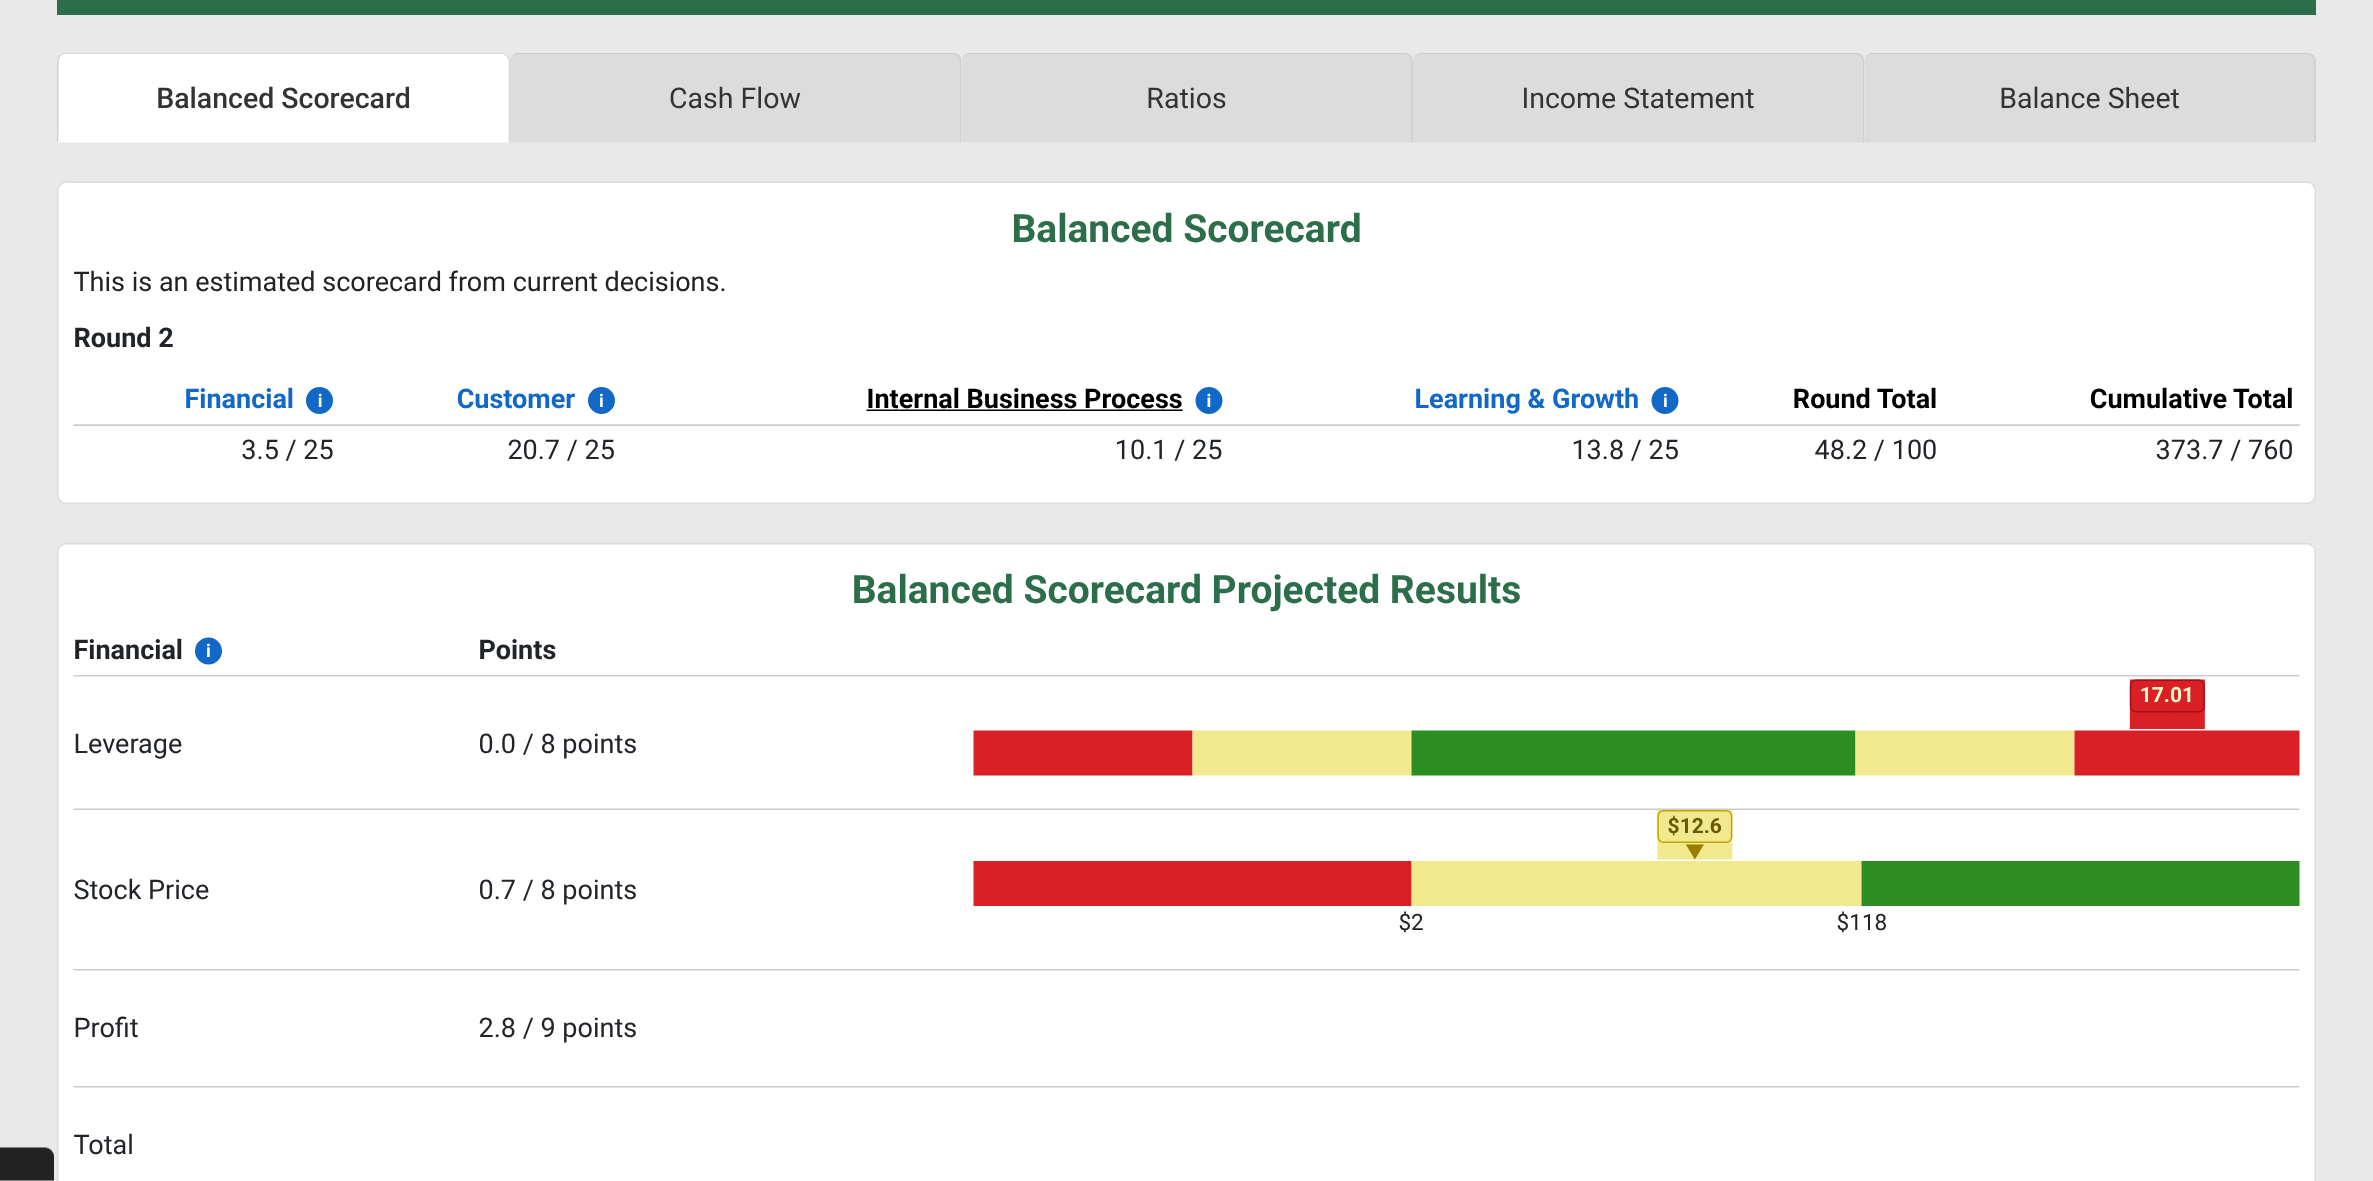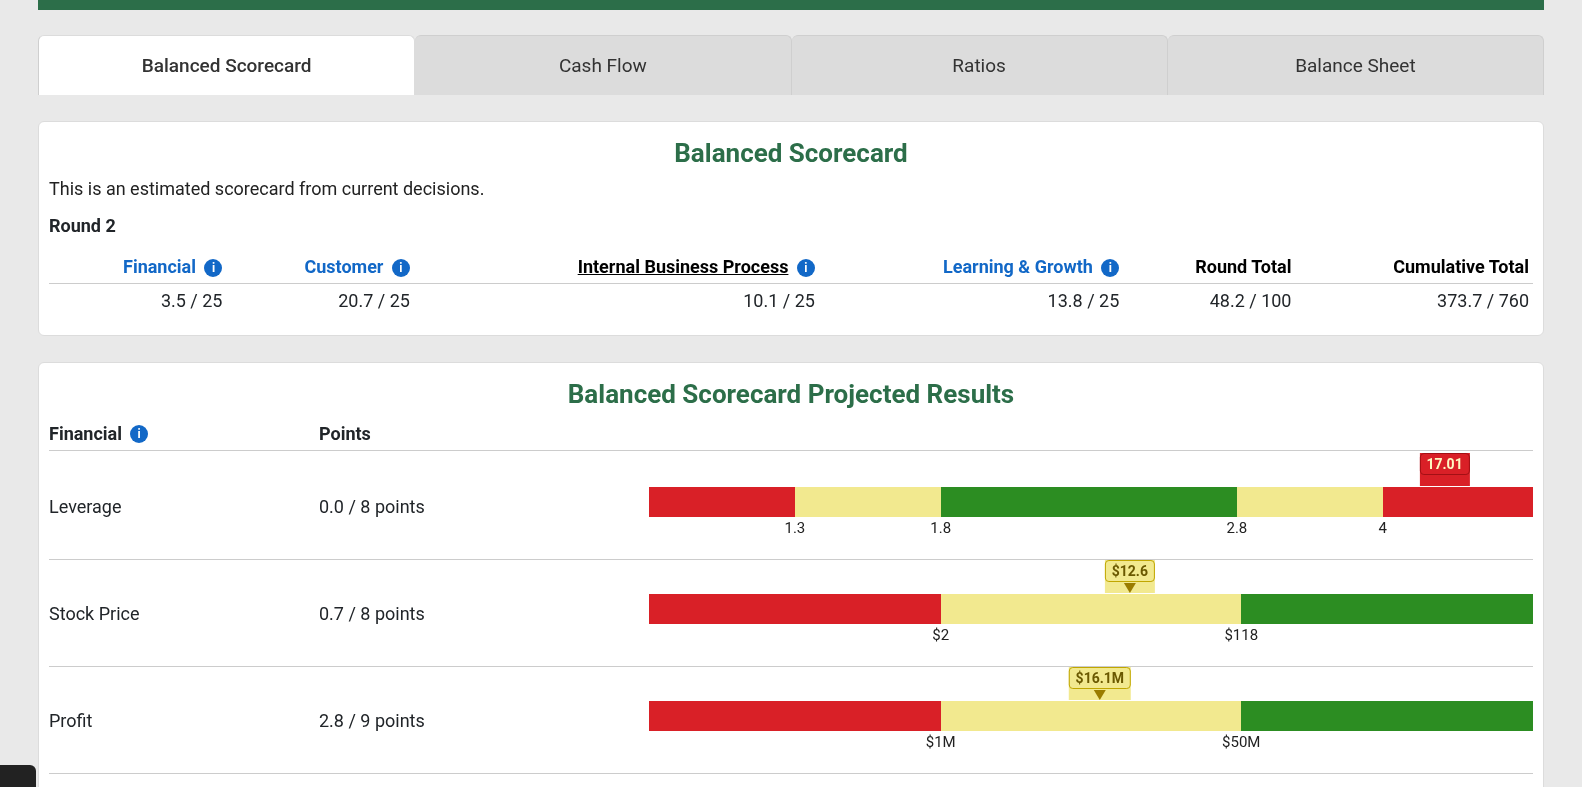--- a/index.html
+++ b/index.html
@@ -192,20 +192,21 @@
 <body>
 
 <div class="top-bar"></div>
 
 <div class="container">
 
   <div class="tabs">
     <div class="tab active">Balanced Scorecard</div>
     <div class="tab">Cash Flow</div>
     <div class="tab">Ratios</div>
+    <div class="tab">Income Statement</div>
     <div class="tab">Balance Sheet</div>
   </div>
 
   <div class="panel">
     <div class="panel-title">Balanced Scorecard</div>
     <div class="subtext">This is an estimated scorecard from current decisions.</div>
     <div class="round-label">Round 2</div>
 
     <table class="score-table">
       <thead>
@@ -264,26 +265,20 @@
               <div class="marker-badge">17.01</div>
               <div class="marker-arrow"></div>
             </div>
             <div class="bar">
               <div class="seg red" style="width: 16.5%;"></div>
               <div class="seg yellow" style="width: 16.5%;"></div>
               <div class="seg green" style="width: 33.5%;"></div>
               <div class="seg yellow" style="width: 16.5%;"></div>
               <div class="seg red" style="width: 17%;"></div>
             </div>
-            <div class="threshold-labels">
-              <div class="tick" style="left: 16.5%;">1.3</div>
-              <div class="tick" style="left: 33%;">1.8</div>
-              <div class="tick" style="left: 66.5%;">2.8</div>
-              <div class="tick" style="left: 83%;">4</div>
-            </div>
           </div>
       </div>
     </div>
 
     <div class="proj-row">
       <div class="col-name">Stock Price</div>
       <div class="col-points">0.7 / 8 points</div>
       <div class="col-bar">
         <div class="bar-wrap">
             <div class="marker yellow" style="left: 51%; margin-left: 30px;">
@@ -299,37 +294,20 @@
               <div class="tick" style="left: 33%;">$2</div>
               <div class="tick" style="left: 67%;">$118</div>
             </div>
           </div>
       </div>
     </div>
 
     <div class="proj-row">
       <div class="col-name">Profit</div>
       <div class="col-points">2.8 / 9 points</div>
-      <div class="col-bar">
-        <div class="bar-wrap">
-            <div class="marker yellow" style="left: 51%;">
-              <div class="marker-badge">$16.1M</div>
-              <div class="marker-arrow"></div>
-            </div>
-            <div class="bar">
-              <div class="seg red" style="width: 33%;"></div>
-              <div class="seg yellow" style="width: 34%;"></div>
-              <div class="seg green" style="width: 33%;"></div>
-            </div>
-            <div class="threshold-labels">
-              <div class="tick" style="left: 33%;">$1M</div>
-              <div class="tick" style="left: 67%;">$50M</div>
-            </div>
-          </div>
-      </div>
     </div>
 
     <div class="proj-row no-bar">
       <div class="col-name">Total</div>
 
       <div class="col-bar"></div>
     </div>
 
   </div>
 </div>

